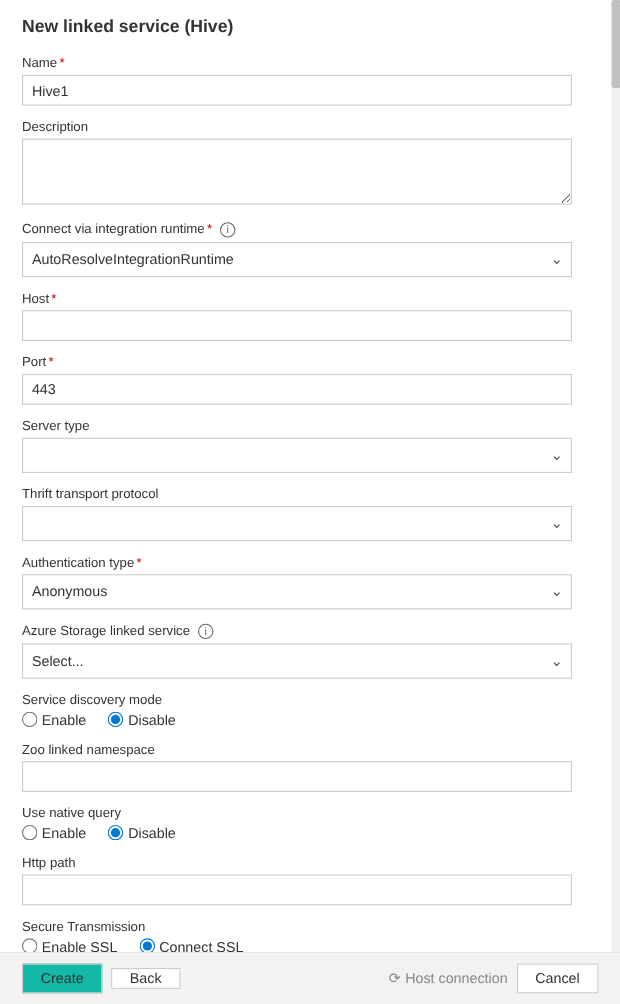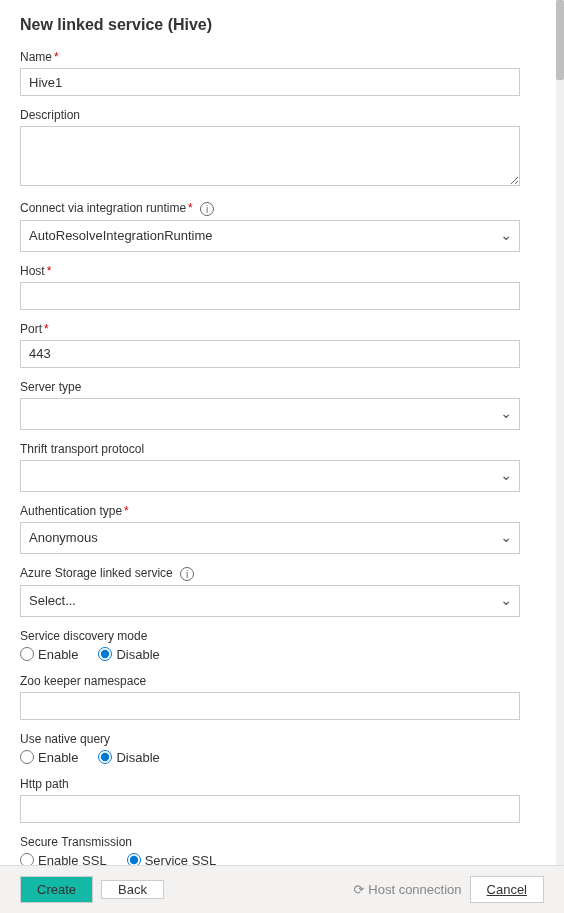--- a/index.html
+++ b/index.html
@@ -159,21 +159,20 @@
       align-items: center;
       gap: 4px;
     }
     .btn-cancel {
       background: #fff;
       border: 1px solid #ccc;
       padding: 5px 16px;
       font-size: 13px;
       cursor: pointer;
       color: #333;
-      text-decoration: underline;
     }
     .scrollbar-track {
       position: absolute;
       right: 0;
       top: 0;
       width: 8px;
       height: 870px;
       background: #f0f0f0;
     }
     .scrollbar-thumb {
@@ -282,21 +281,21 @@
         <span class="radio-label">Enable</span>
       </label>
       <label class="radio-item">
         <input type="radio" name="service_discovery" checked="" style="">
         <span class="radio-label">Disable</span>
       </label>
     </div>
   </div>
 
   <div class="form-group">
-    <label class="form-label">Zoo keeper namespace</label>
+    <label class="form-label">Zoo linked namespace</label>
     <input type="text" value="" style="">
   </div>
 
   <div class="form-group">
     <label class="form-label">Use native query</label>
     <div class="radio-group">
       <label class="radio-item">
         <input type="radio" name="native_query" style="">
         <span class="radio-label">Enable</span>
       </label>
@@ -314,21 +313,21 @@
 
   <div class="form-group">
     <label class="form-label">Secure Transmission</label>
     <div class="radio-group">
       <label class="radio-item">
         <input type="radio" name="secure_transmission" style="">
         <span class="radio-label">Enable SSL</span>
       </label>
       <label class="radio-item">
         <input type="radio" name="secure_transmission" checked="" style="">
-        <span class="radio-label">Service SSL</span>
+        <span class="radio-label">Connect SSL</span>
       </label>
     </div>
   </div>
 
   <div class="form-group">
     <label class="form-label">Annotations</label>
 
   </div>
 </div>
 

